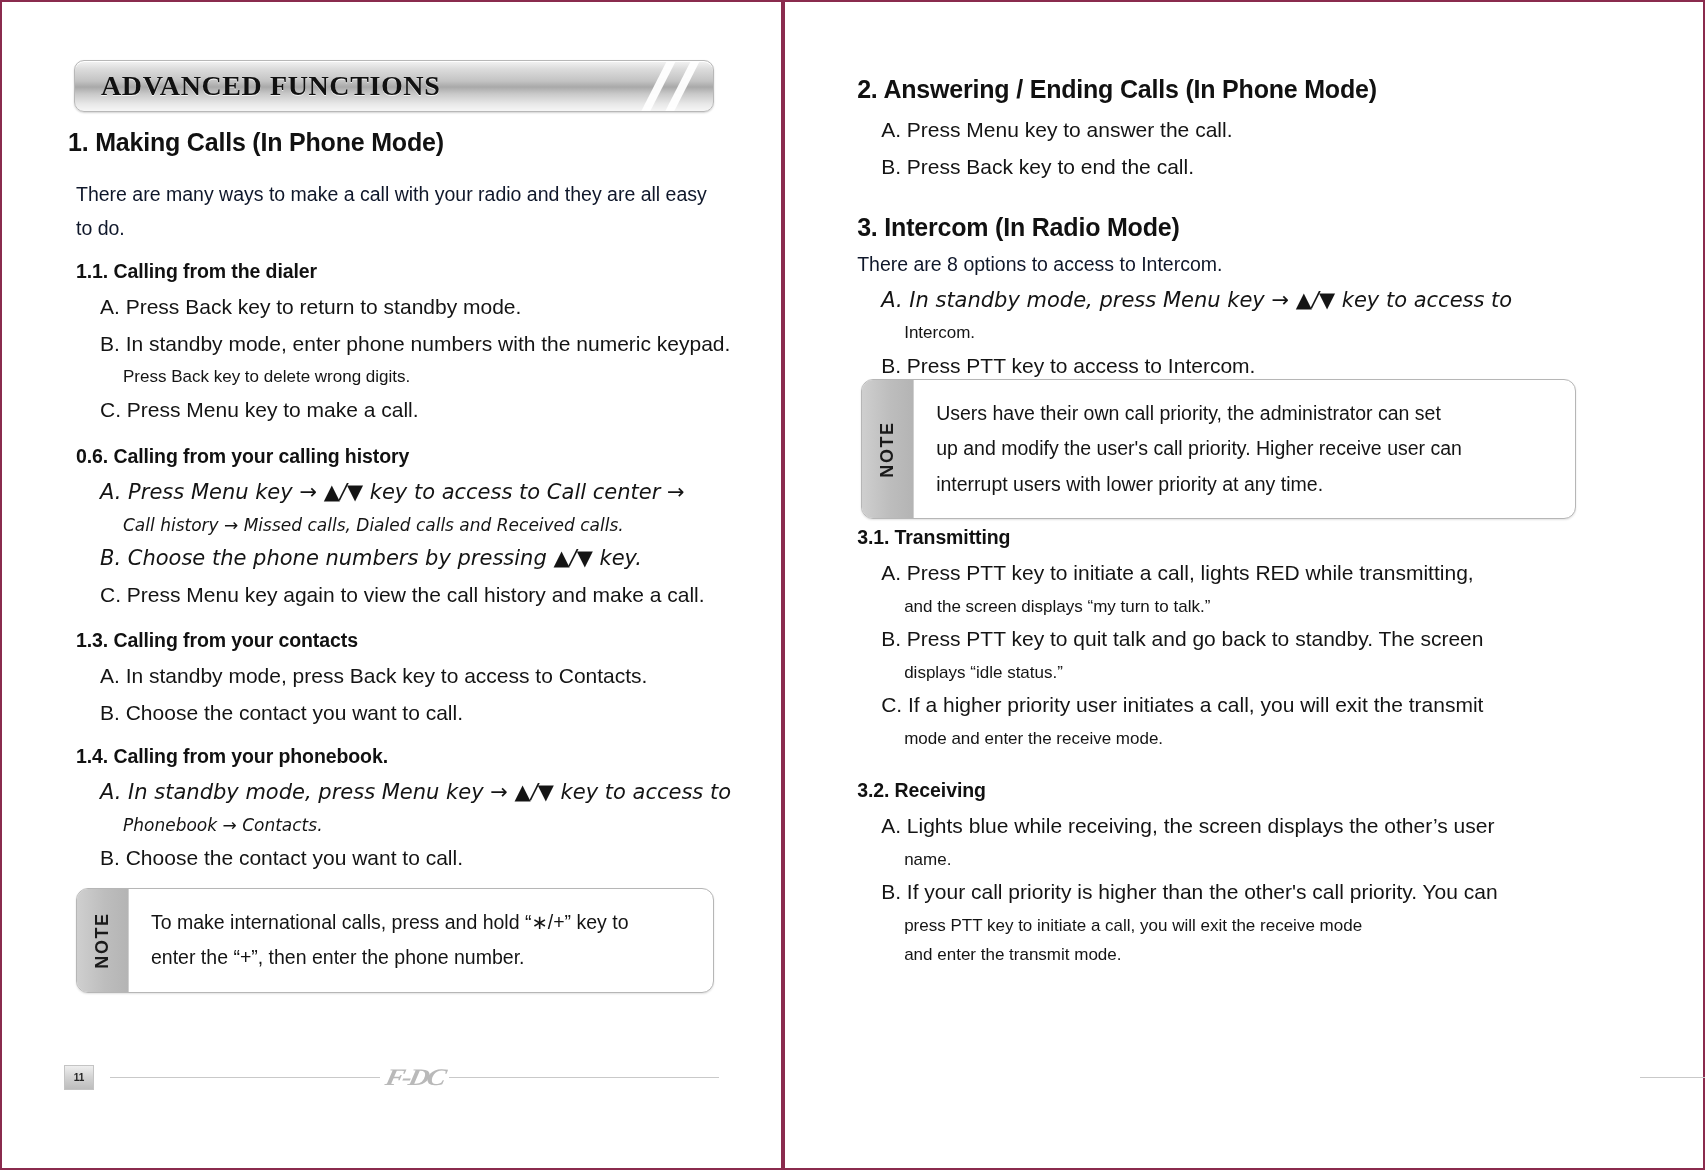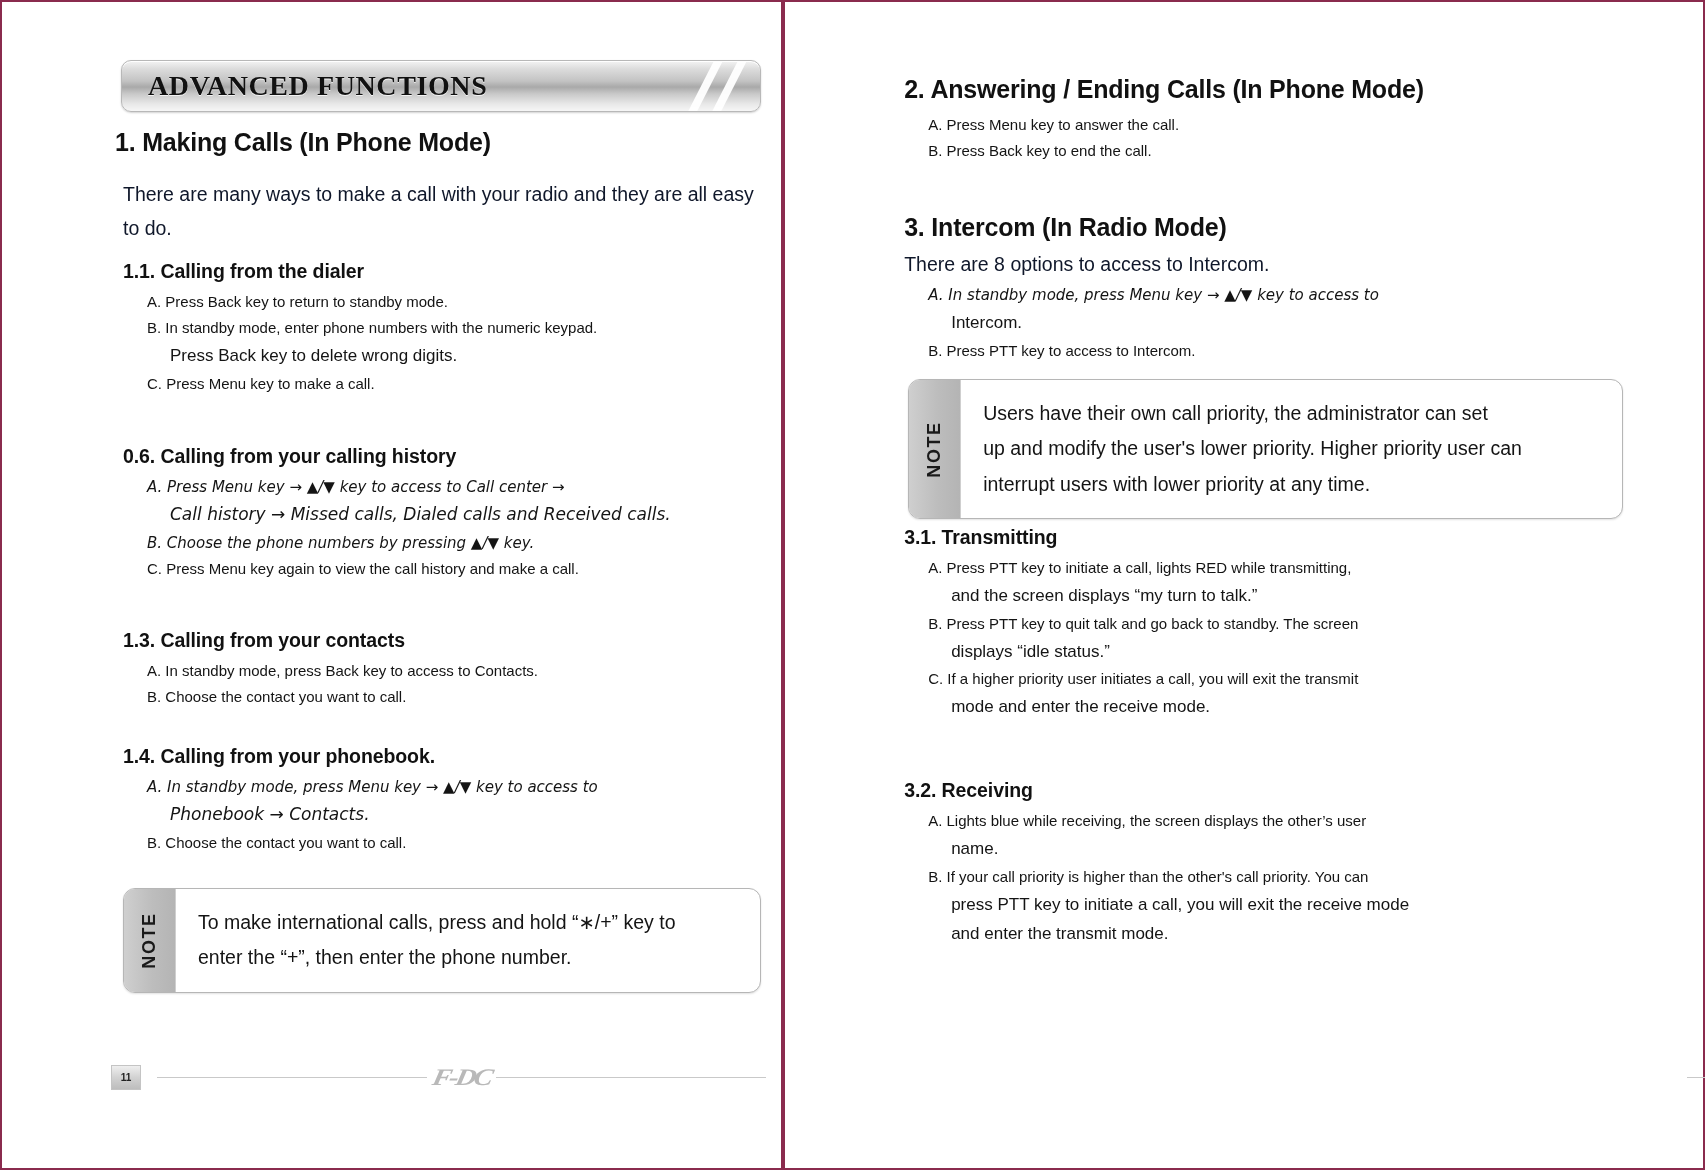--- a/index.html
+++ b/index.html
@@ -34,21 +34,20 @@
     width: 0;
     border-left: 2px solid #8a2b4e;
     border-right: 2px solid #8a2b4e;
     height: 1170px;
     background: #ffffff;
   }
 
   .page-inner {
     position: relative;
     height: 100%;
-    margin-left: 47px;
   }
 
   
   .banner-wrap {
     position: absolute;
     left: 72px;
     top: 58px;
     width: 640px;
     height: 52px;
   }
@@ -107,21 +106,21 @@
     font-weight: bold;
     color: #111111;
     letter-spacing: -0.1px;
   }
   .intro {
     font-size: 19.5px;
     color: #0f172a;
     line-height: 1.74;
   }
   .item {
-    font-size: 15px;
+    font-size: 21px;
     color: #141414;
     line-height: 1.74;
     text-indent: -20px;
     padding-left: 20px;
   }
   .cont {
     font-size: 17px;
     color: #141414;
     line-height: 1.74;
   }
@@ -308,21 +307,21 @@
         <div class="item lvl-a">B. Press PTT key to access to Intercom.</div>
       </div>
 
       <div class="blk" style="left:76px; top:377px; width:715px;">
         <div class="note">
           <div class="note-tab">
             <span class="note-tab-label">NOTE</span>
           </div>
           <div class="note-body">
             <div>Users have their own call priority, the administrator can set</div>
-            <div>up and modify the user's lower priority. Higher priority user can</div>
+            <div>up and modify the user's call priority. Higher receive user can</div>
             <div>interrupt users with lower priority at any time.</div>
           </div>
         </div>
       </div>
 
       <div class="blk" style="left:72px; top:524px; width:790px;">
         <div class="h2">3.1. Transmitting</div>
         <div class="item lvl-a" style="margin-top:6px;">A. Press PTT key to initiate a call, lights RED while transmitting,</div>
         <div class="cont lvl-cont">and the screen displays “my turn to talk.”</div>
         <div class="item lvl-a">B. Press PTT key to quit talk and go back to standby. The screen</div>

